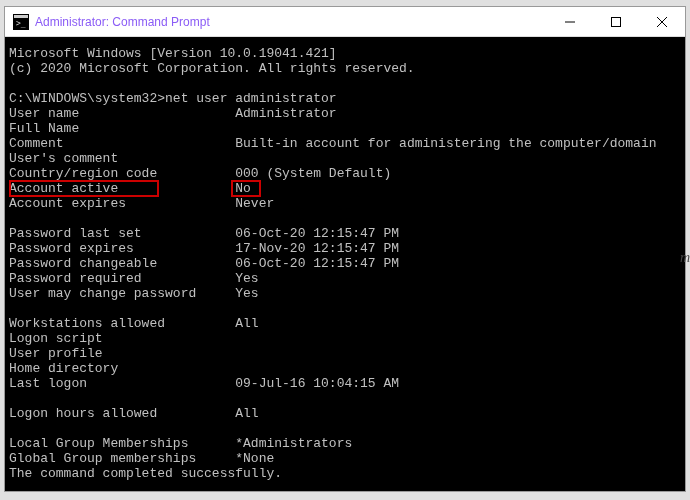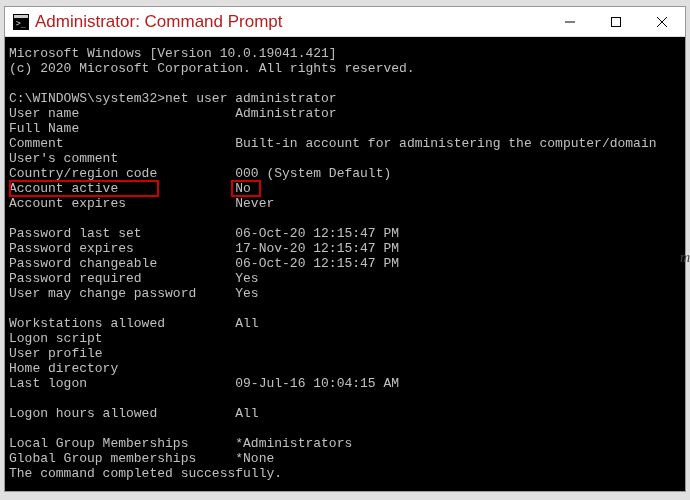--- a/index.html
+++ b/index.html
@@ -30,22 +30,22 @@
       padding-left: 8px;
       border-bottom: 1px solid #ddd;
     }
     .titlebar-icon {
       width: 16px;
       height: 16px;
       margin-right: 6px;
     }
     .titlebar-text {
       flex-grow: 1;
-      font-size: 17px;
-      color: #b91c1c;
+      font-size: 12px;
+      color: #8b5cf6;
     }
     .winbtn {
       width: 46px;
       height: 29px;
       display: flex;
       align-items: center;
       justify-content: center;
       font-size: 10px;
     }
     .terminal {

